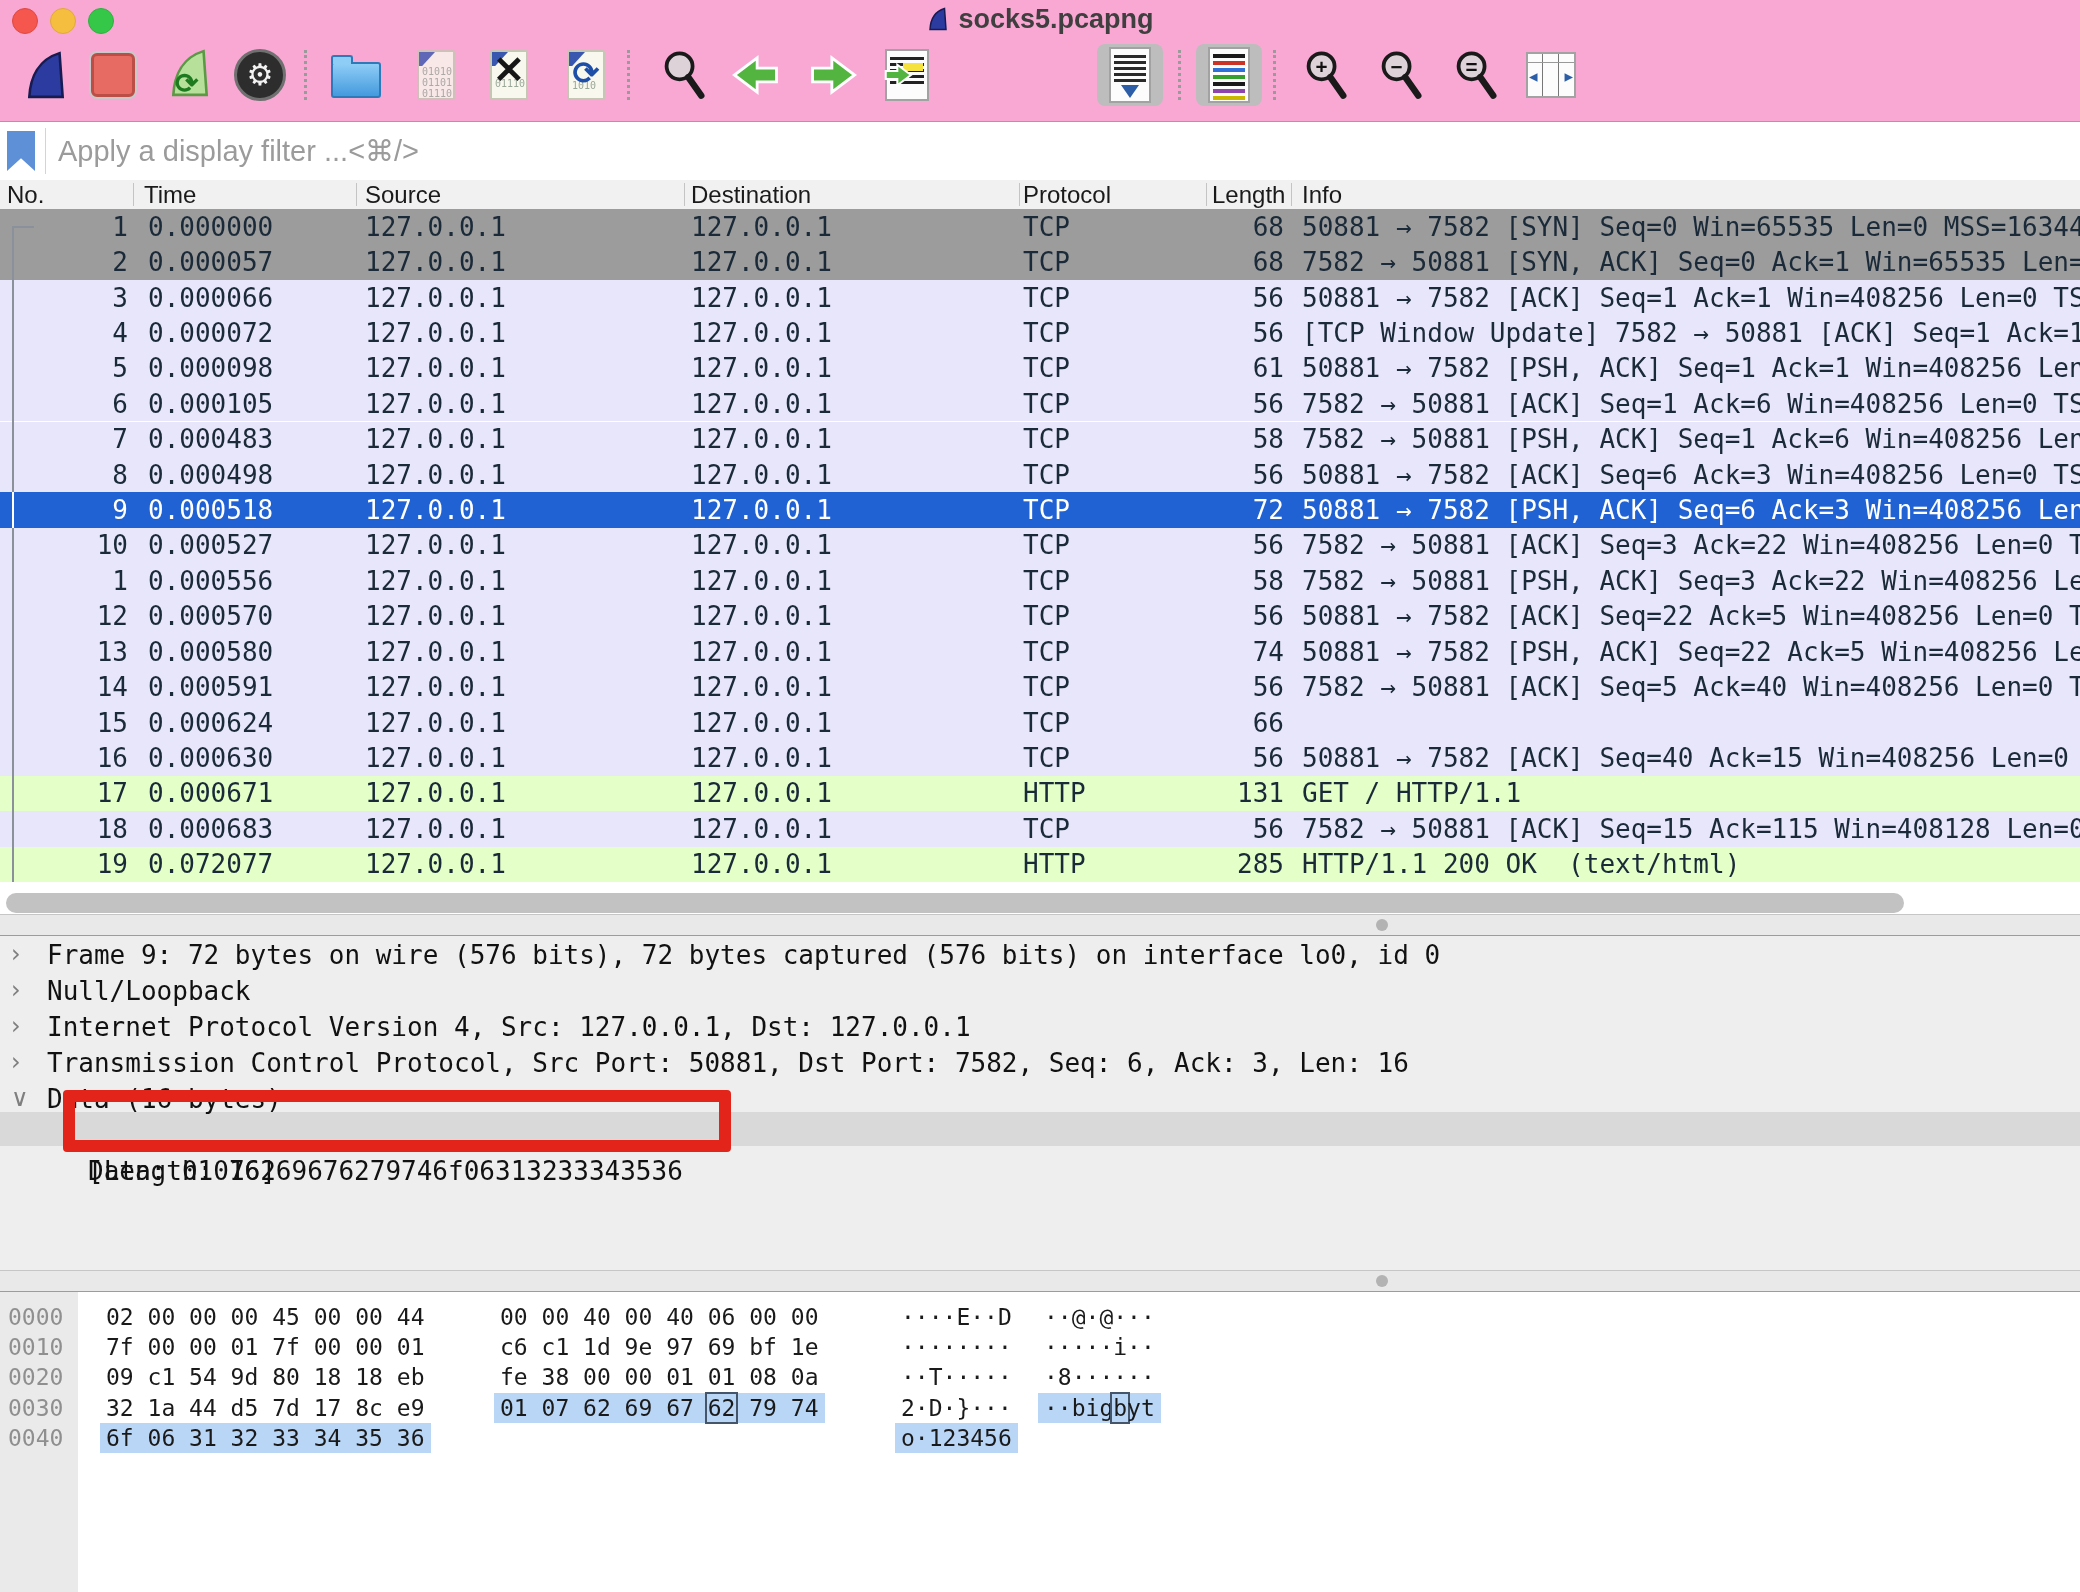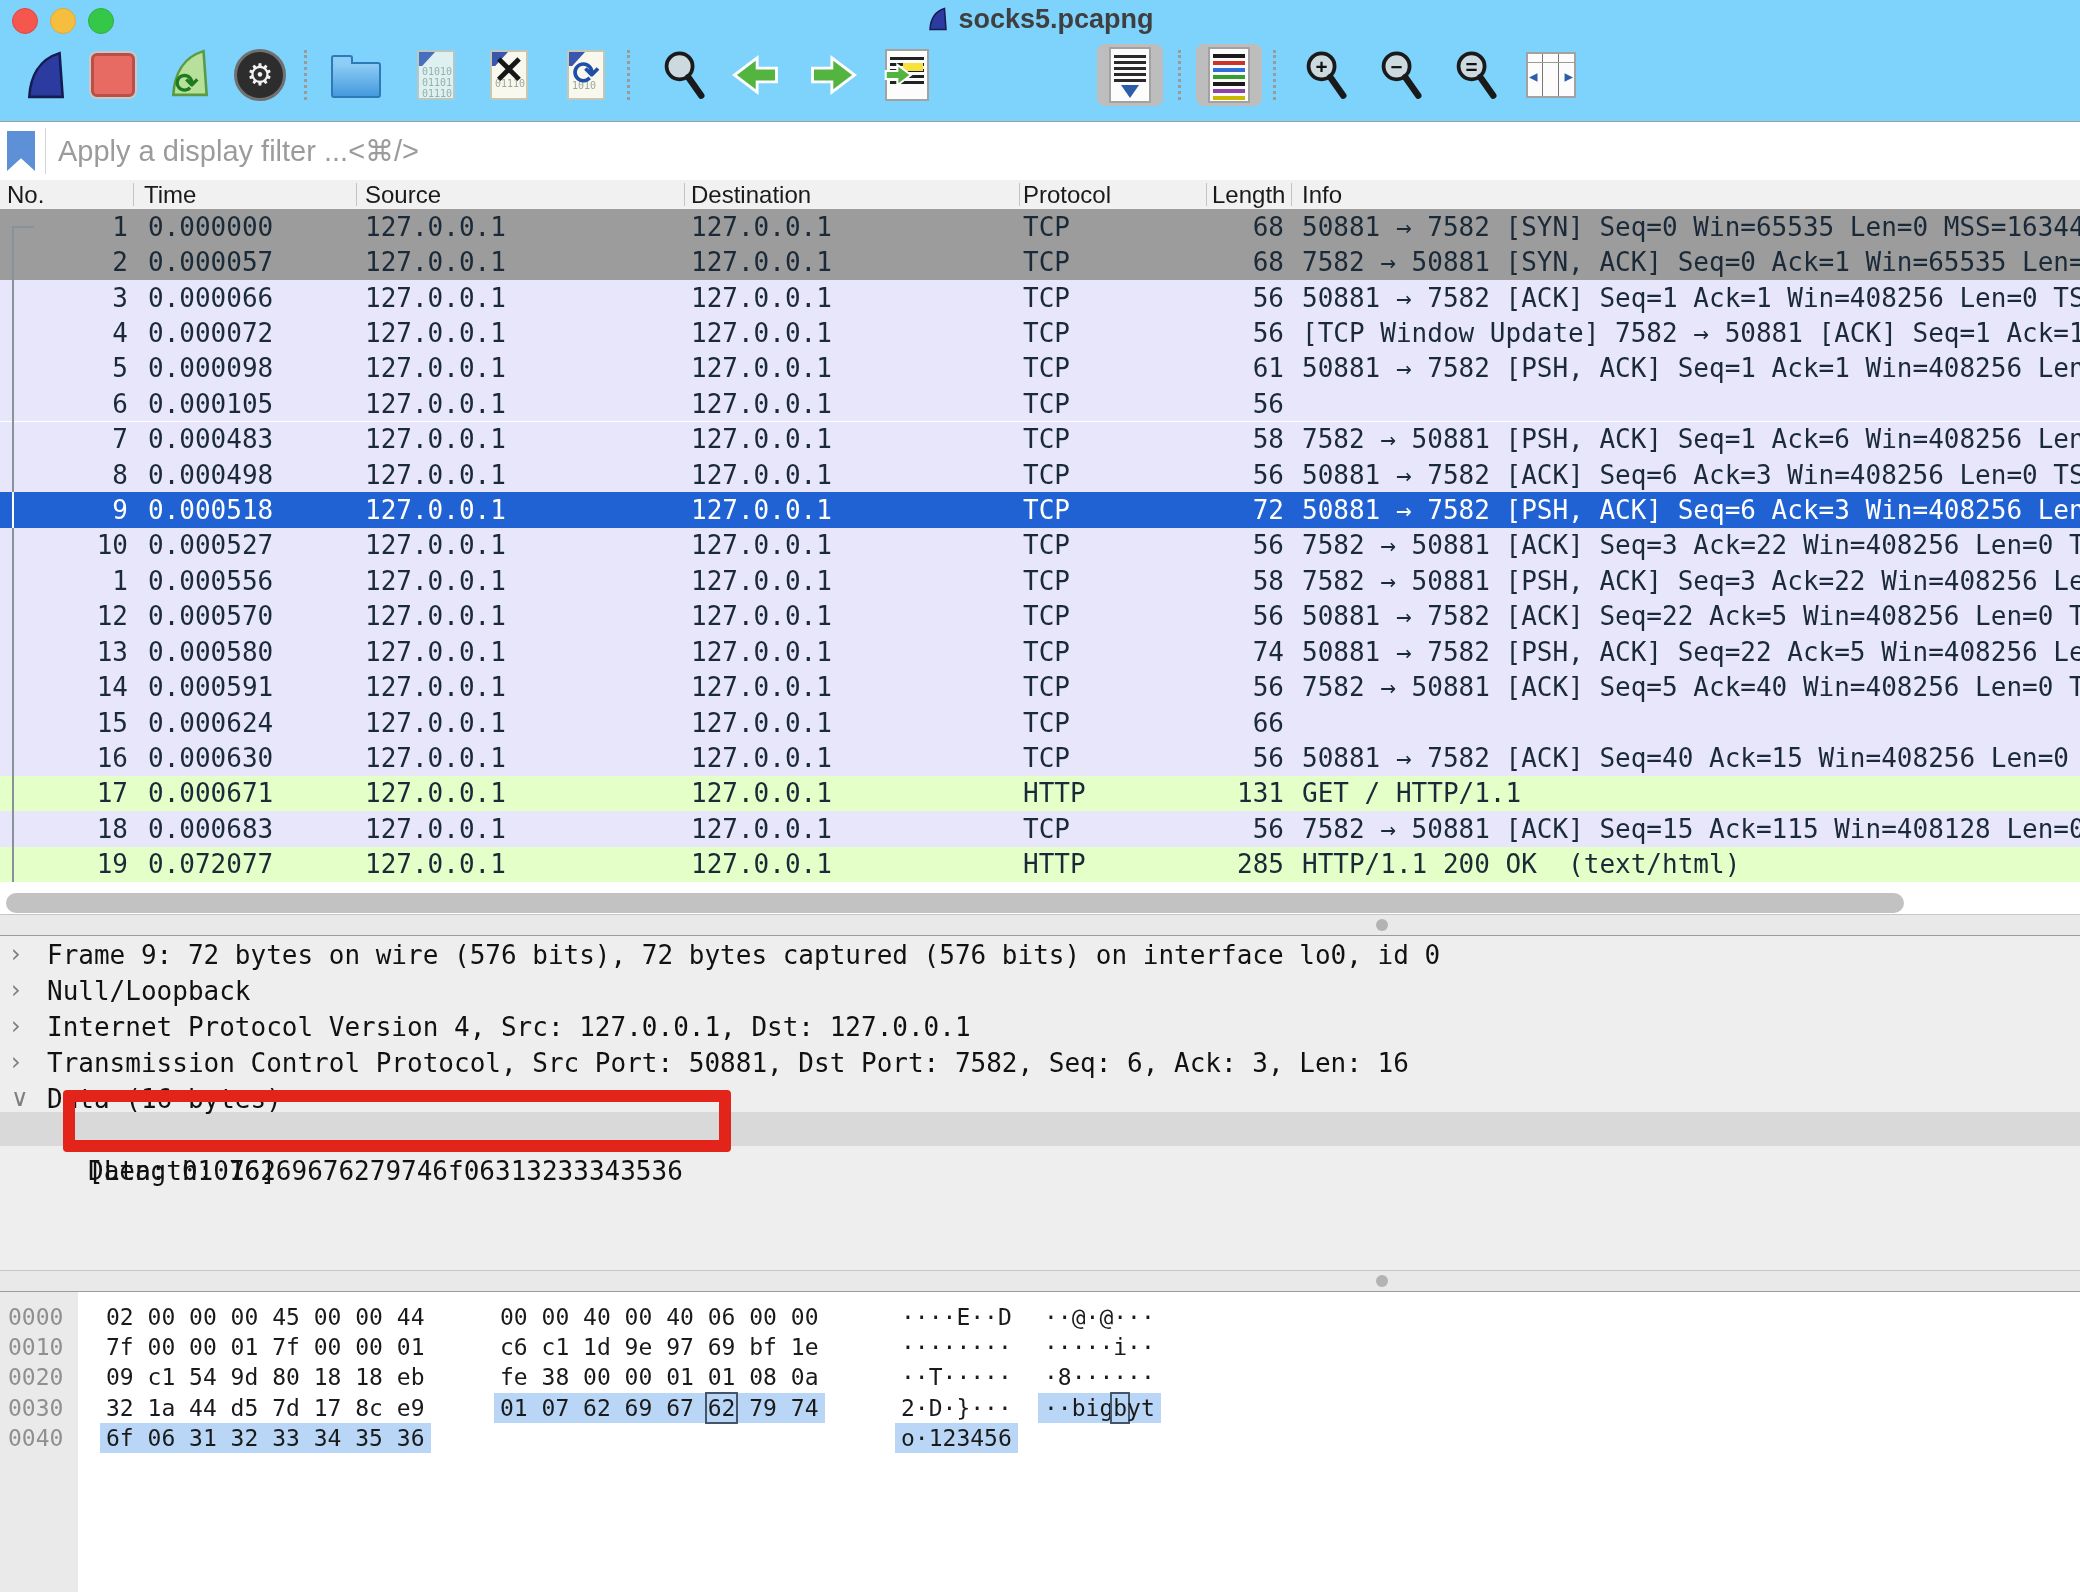--- a/index.html
+++ b/index.html
@@ -1,20 +1,20 @@
 <!DOCTYPE html>
 <html><head>
 <meta charset="utf-8">
 <style>
   html,body{margin:0;padding:0;width:2080px;height:1592px;overflow:hidden;background:#ffffff;
     font-family:"Liberation Sans", sans-serif;}
   #window{position:absolute;inset:0;width:2080px;height:1592px;background:#ffffff;}
 
   
-  #chrome{position:absolute;left:0;top:0;width:2080px;height:121px;background:#7dd3fc;border-bottom:1px solid #9f9f9f;}
+  #chrome{position:absolute;left:0;top:0;width:2080px;height:121px;background:#f9a8d4;border-bottom:1px solid #9f9f9f;}
   .tlight{position:absolute;top:8px;width:24px;height:24px;border-radius:50%;}
   #tl-close{left:12px;background:#f5564d;border:1px solid #df4840;}
   #tl-min{left:50px;background:#f6be3f;border:1px solid #e0a93a;}
   #tl-zoom{left:88px;background:#35c748;border:1px solid #2eb140;}
   #titlewrap{position:absolute;left:0;top:2px;width:2080px;height:34px;display:flex;align-items:center;justify-content:center;gap:8px;}
   #wintitle{font-size:27px;font-weight:bold;color:#3f3f3f;}
   .finsvg{display:block;}
 
   #toolbar{position:absolute;left:0;top:40px;width:2080px;height:80px;}
   .tbtn{position:absolute;top:4px;width:54px;height:62px;display:flex;align-items:center;justify-content:center;}
@@ -310,20 +310,21 @@
         <span class="pc len">61</span>
         <span class="pc info">50881 → 7582 [PSH, ACK] Seq=1 Ack=1 Win=408256 Len</span>
       </div>
       <div class="prow tcp" style="top: 177.1px;">
         <span class="pc no">6</span>
         <span class="pc time">0.000105</span>
         <span class="pc src">127.0.0.1</span>
         <span class="pc dst">127.0.0.1</span>
         <span class="pc proto">TCP</span>
         <span class="pc len">56</span>
+        <span class="pc info">7582 → 50881 [ACK] Seq=1 Ack=6 Win=408256 Len=0 TS</span>
       </div>
       <div class="prow tcp" style="top: 212.52px;">
         <span class="pc no">7</span>
         <span class="pc time">0.000483</span>
         <span class="pc src">127.0.0.1</span>
         <span class="pc dst">127.0.0.1</span>
         <span class="pc proto">TCP</span>
         <span class="pc len">58</span>
         <span class="pc info">7582 → 50881 [PSH, ACK] Seq=1 Ack=6 Win=408256 Len</span>
       </div>

